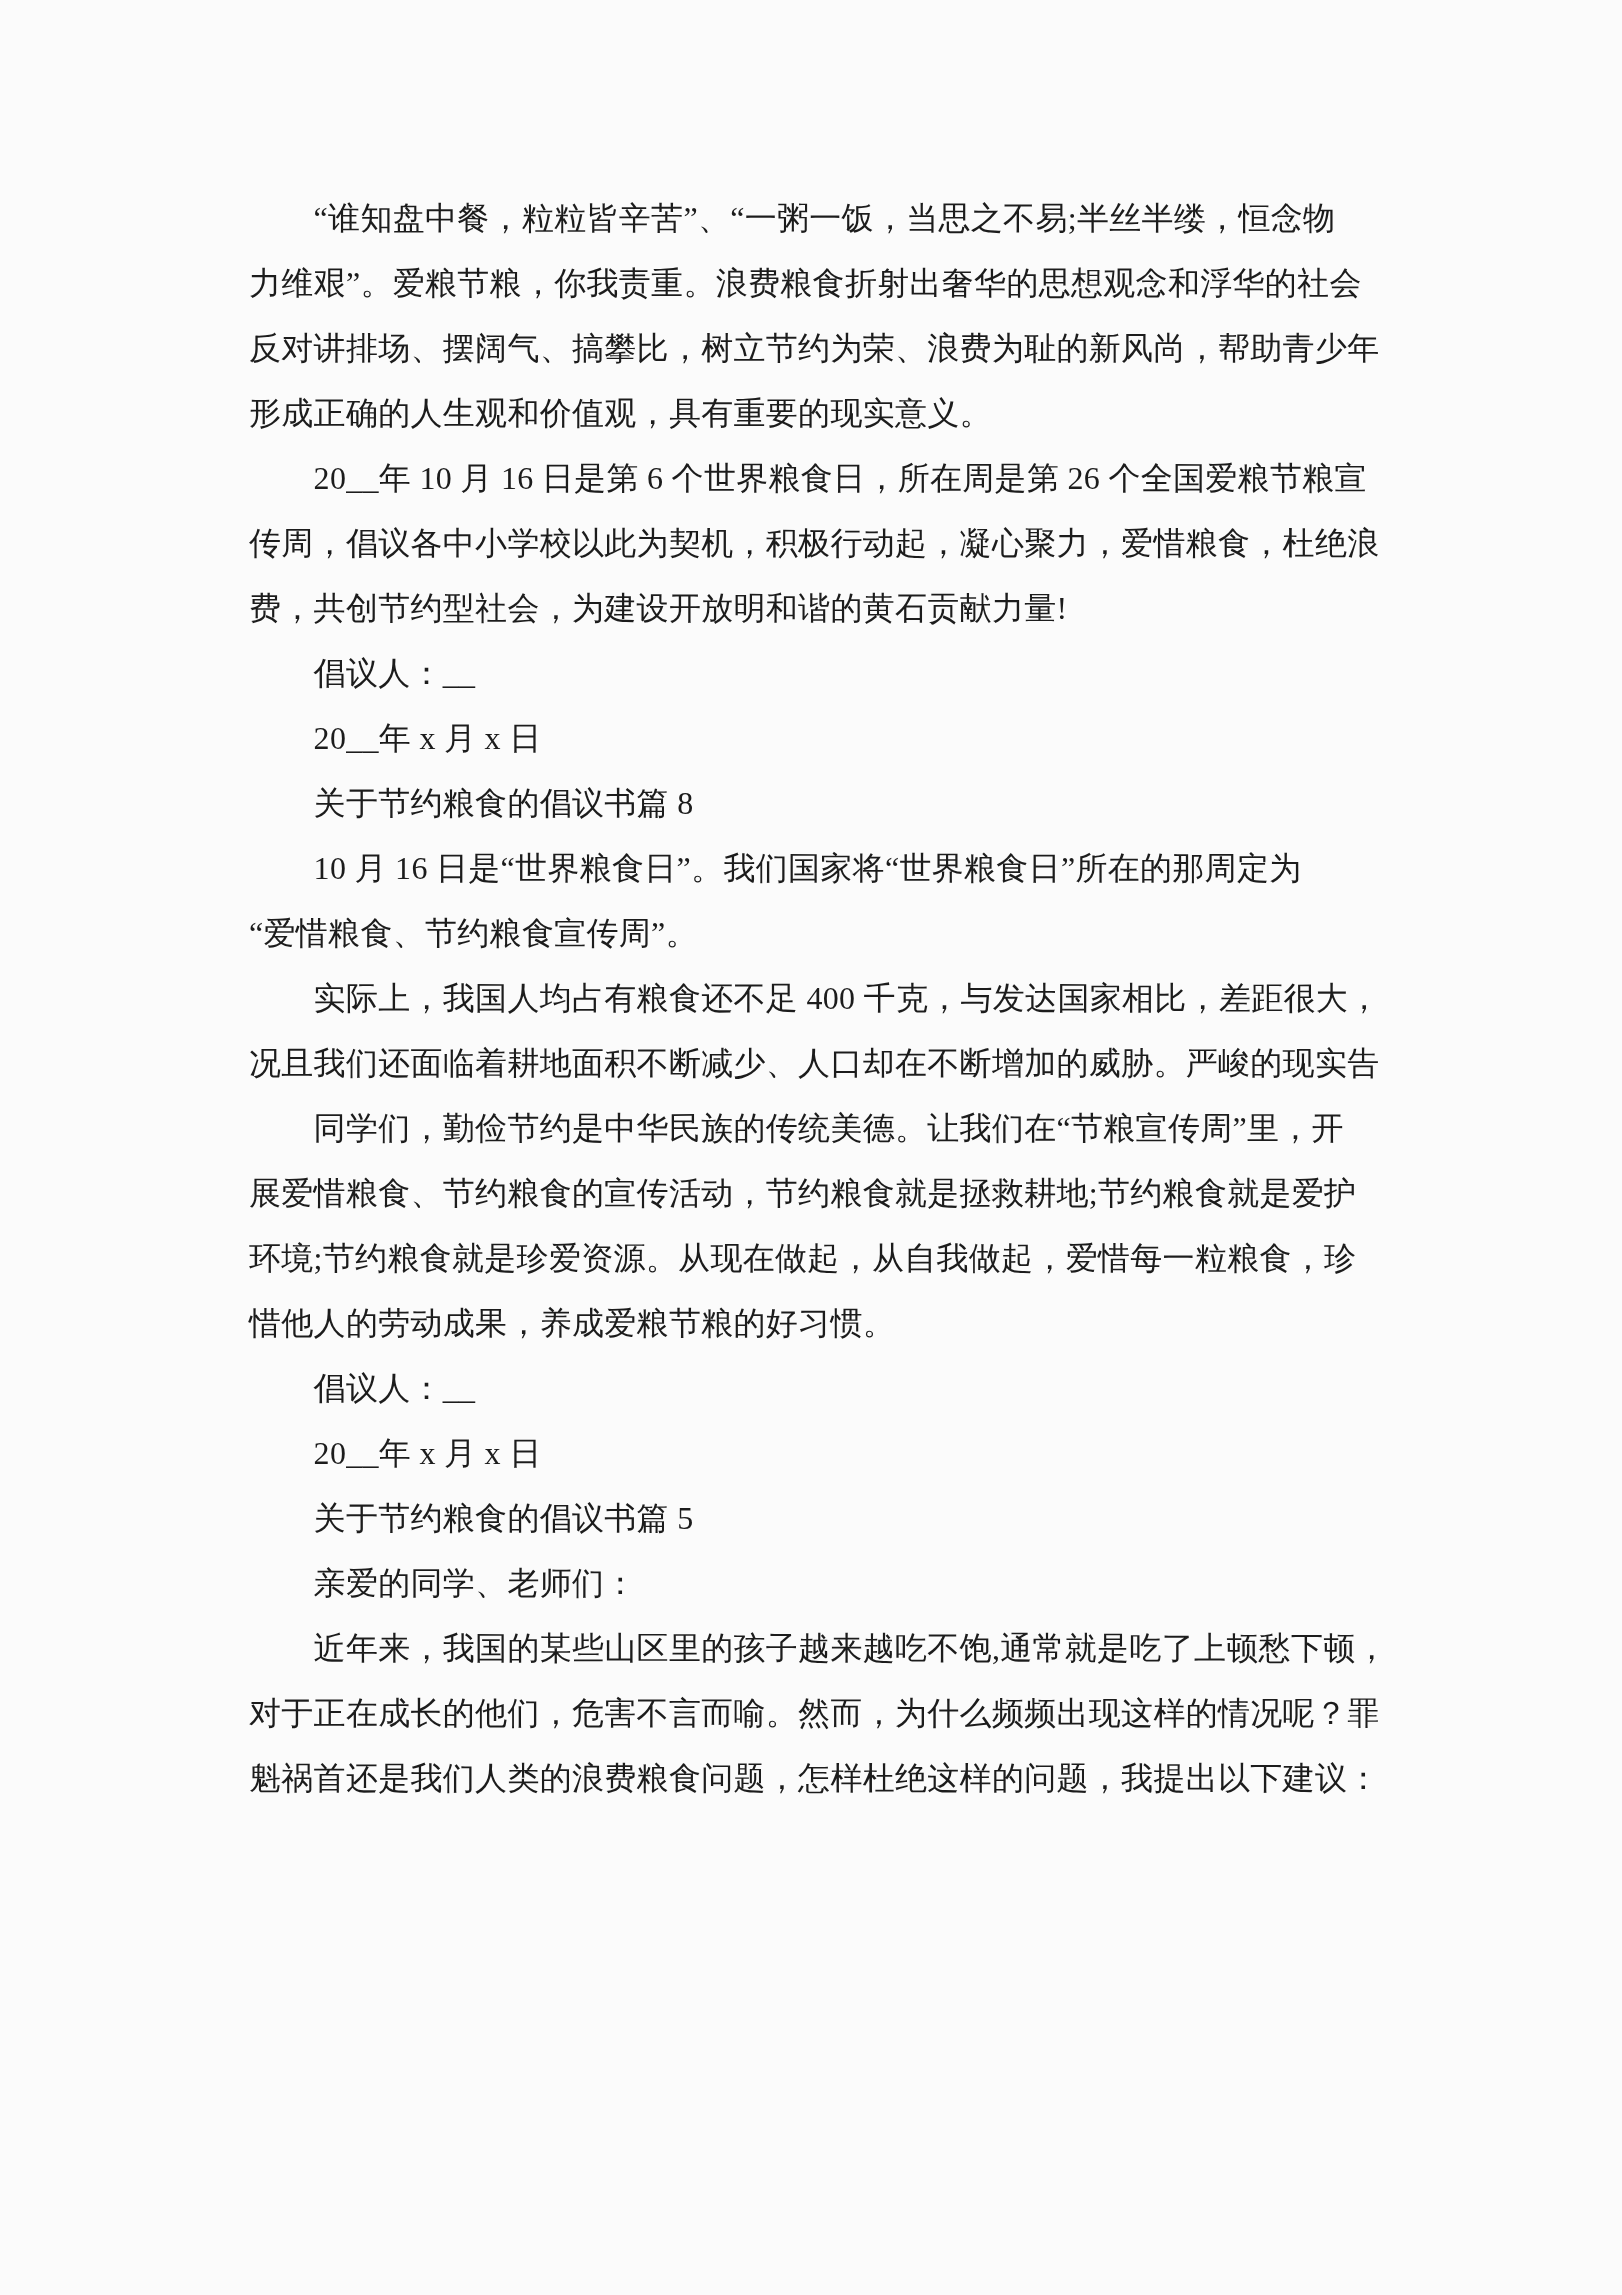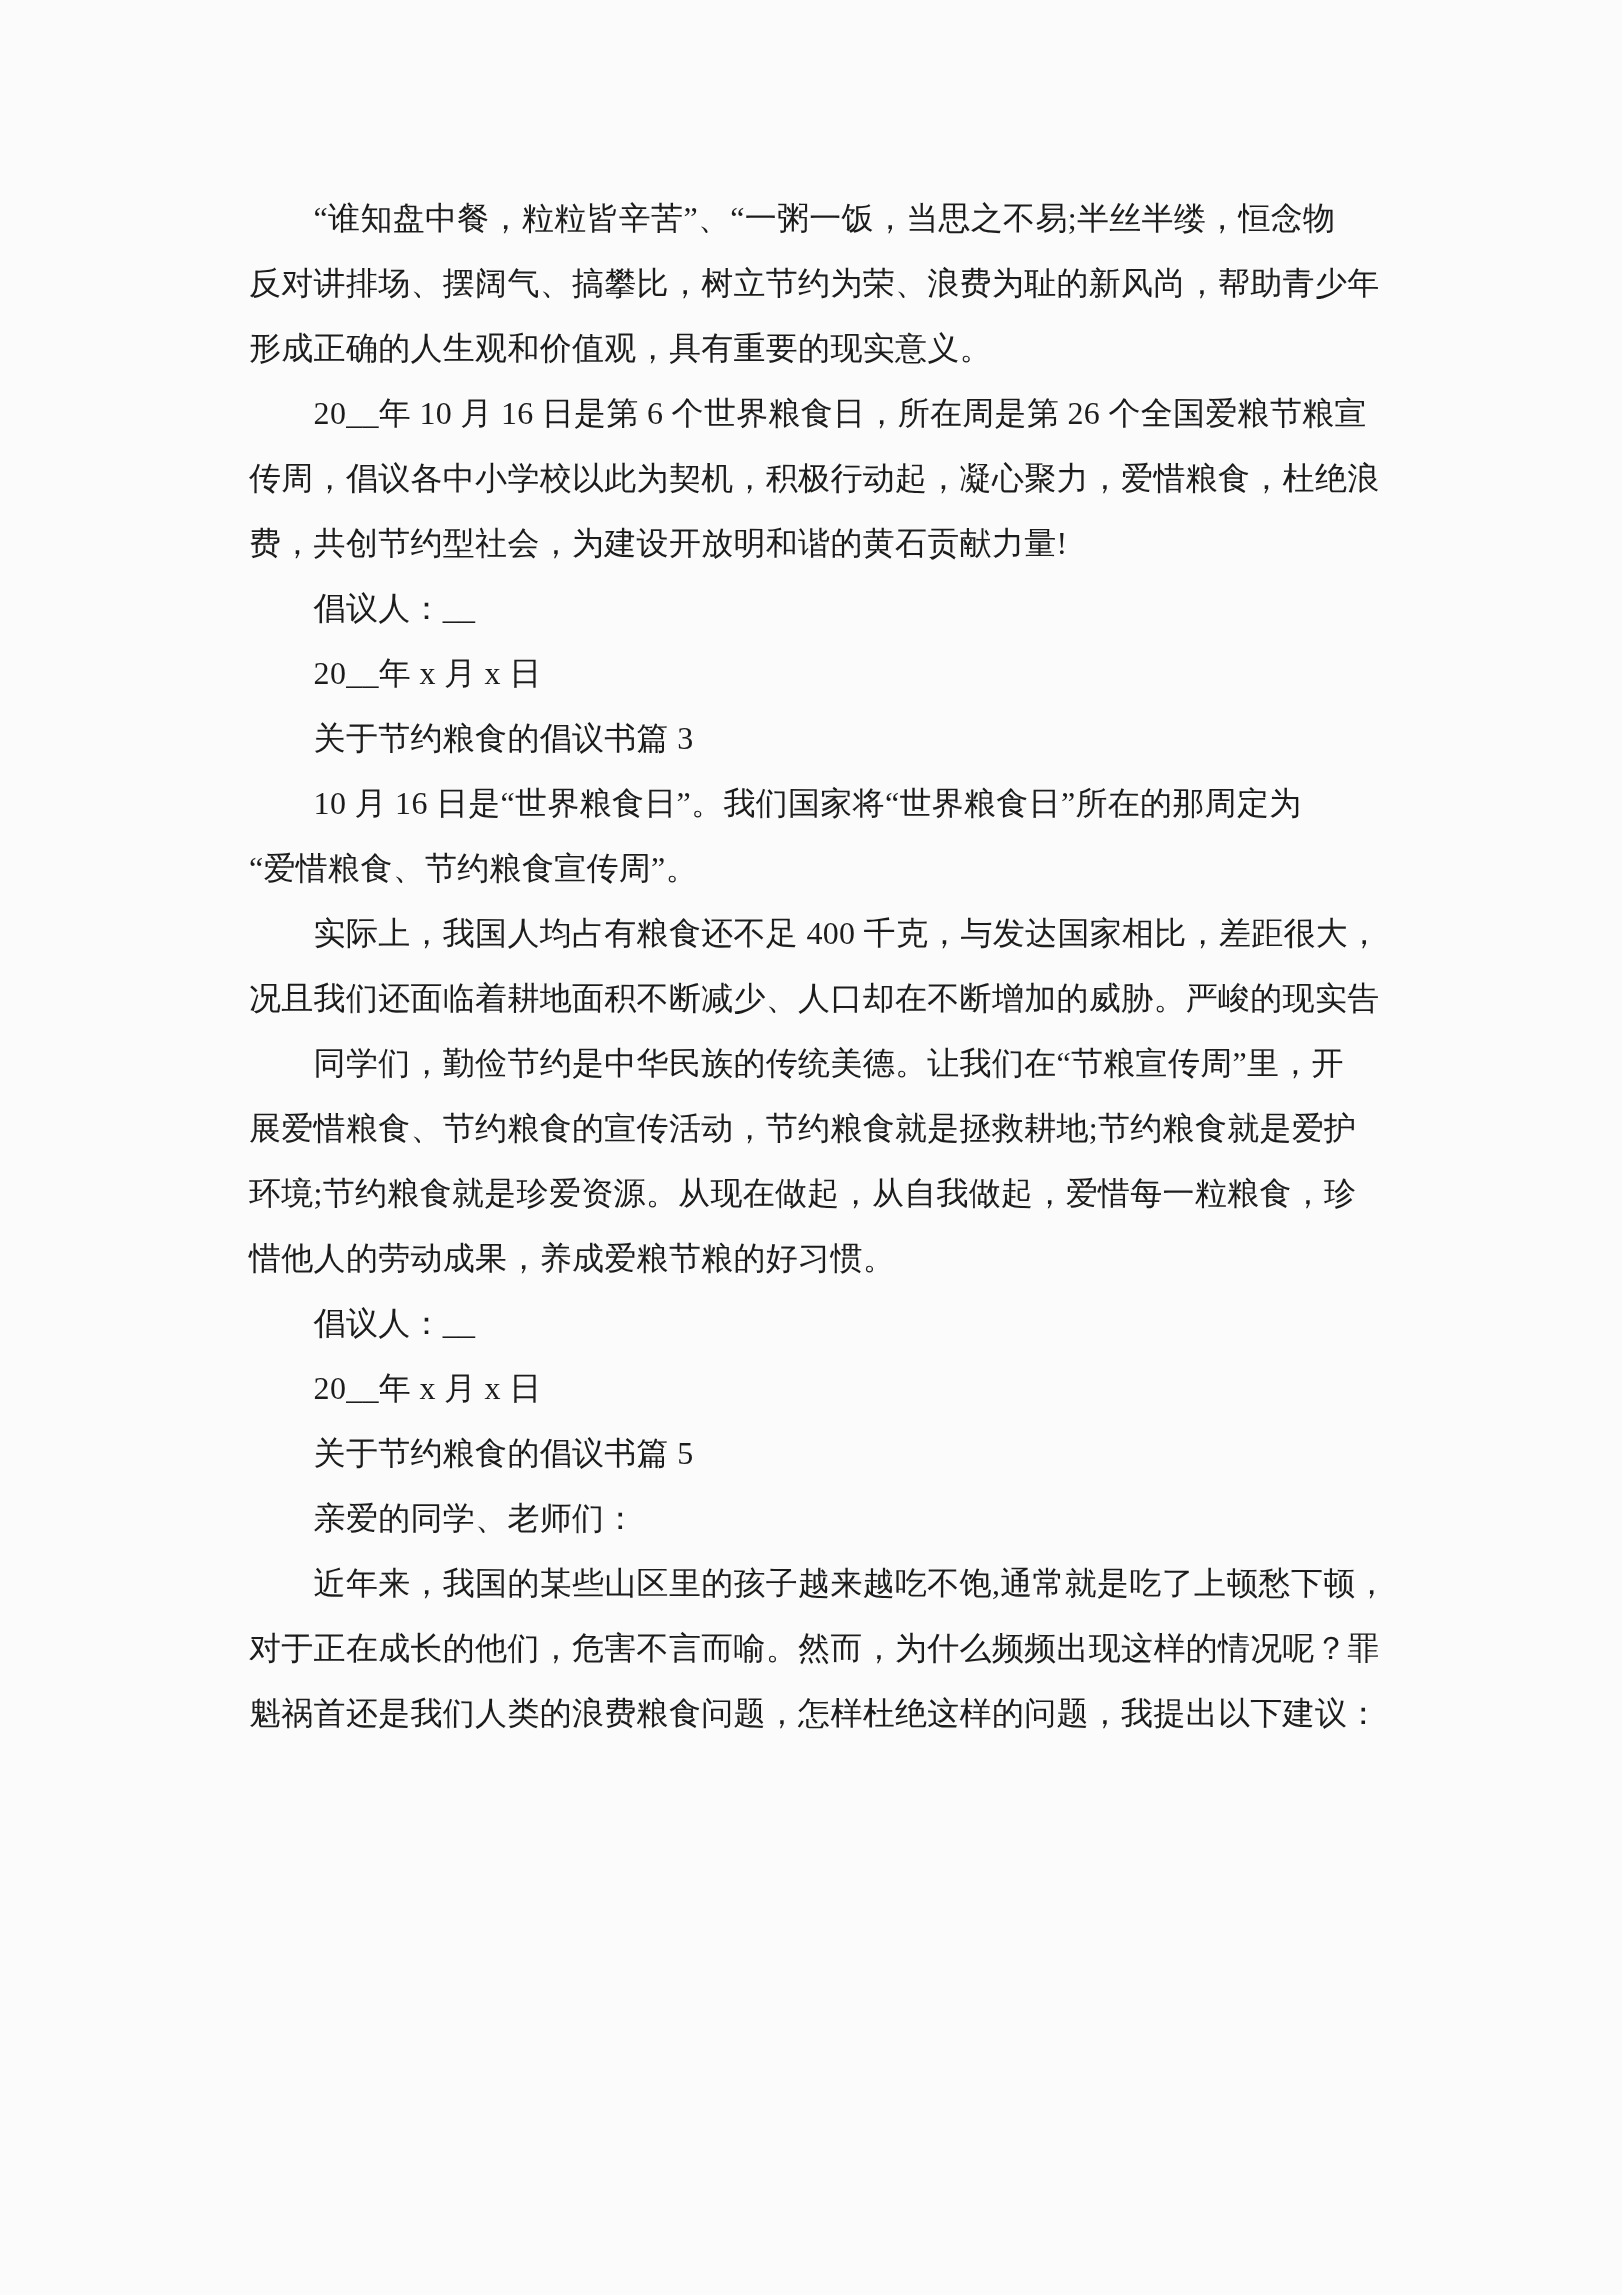--- a/index.html
+++ b/index.html
@@ -34,28 +34,29 @@
     font-weight:400;
     text-rendering:optimizeLegibility;
   }
 </style>
 </head>
 <body>
 
 <div class="page">
   <div class="doc">
     <div class="line">　　“谁知盘中餐，粒粒皆辛苦”、“一粥一饭，当思之不易;半丝半缕，恒念物</div>
+    <div class="line">力维艰”。爱粮节粮，你我责重。浪费粮食折射出奢华的思想观念和浮华的社会</div>
     <div class="line">反对讲排场、摆阔气、搞攀比，树立节约为荣、浪费为耻的新风尚，帮助青少年</div>
     <div class="line">形成正确的人生观和价值观，具有重要的现实意义。</div>
     <div class="line">　　20__年 10 月 16 日是第 6 个世界粮食日，所在周是第 26 个全国爱粮节粮宣</div>
     <div class="line">传周，倡议各中小学校以此为契机，积极行动起，凝心聚力，爱惜粮食，杜绝浪</div>
     <div class="line">费，共创节约型社会，为建设开放明和谐的黄石贡献力量!</div>
     <div class="line">　　倡议人：__</div>
     <div class="line">　　20__年 x 月 x 日</div>
-    <div class="line">　　关于节约粮食的倡议书篇 3</div>
+    <div class="line">　　关于节约粮食的倡议书篇 8</div>
     <div class="line">　　10 月 16 日是“世界粮食日”。我们国家将“世界粮食日”所在的那周定为</div>
     <div class="line">“爱惜粮食、节约粮食宣传周”。</div>
     <div class="line">　　实际上，我国人均占有粮食还不足 400 千克，与发达国家相比，差距很大，</div>
     <div class="line">况且我们还面临着耕地面积不断减少、人口却在不断增加的威胁。严峻的现实告</div>
     <div class="line">　　同学们，勤俭节约是中华民族的传统美德。让我们在“节粮宣传周”里，开</div>
     <div class="line">展爱惜粮食、节约粮食的宣传活动，节约粮食就是拯救耕地;节约粮食就是爱护</div>
     <div class="line">环境;节约粮食就是珍爱资源。从现在做起，从自我做起，爱惜每一粒粮食，珍</div>
     <div class="line">惜他人的劳动成果，养成爱粮节粮的好习惯。</div>
     <div class="line">　　倡议人：__</div>
     <div class="line">　　20__年 x 月 x 日</div>

